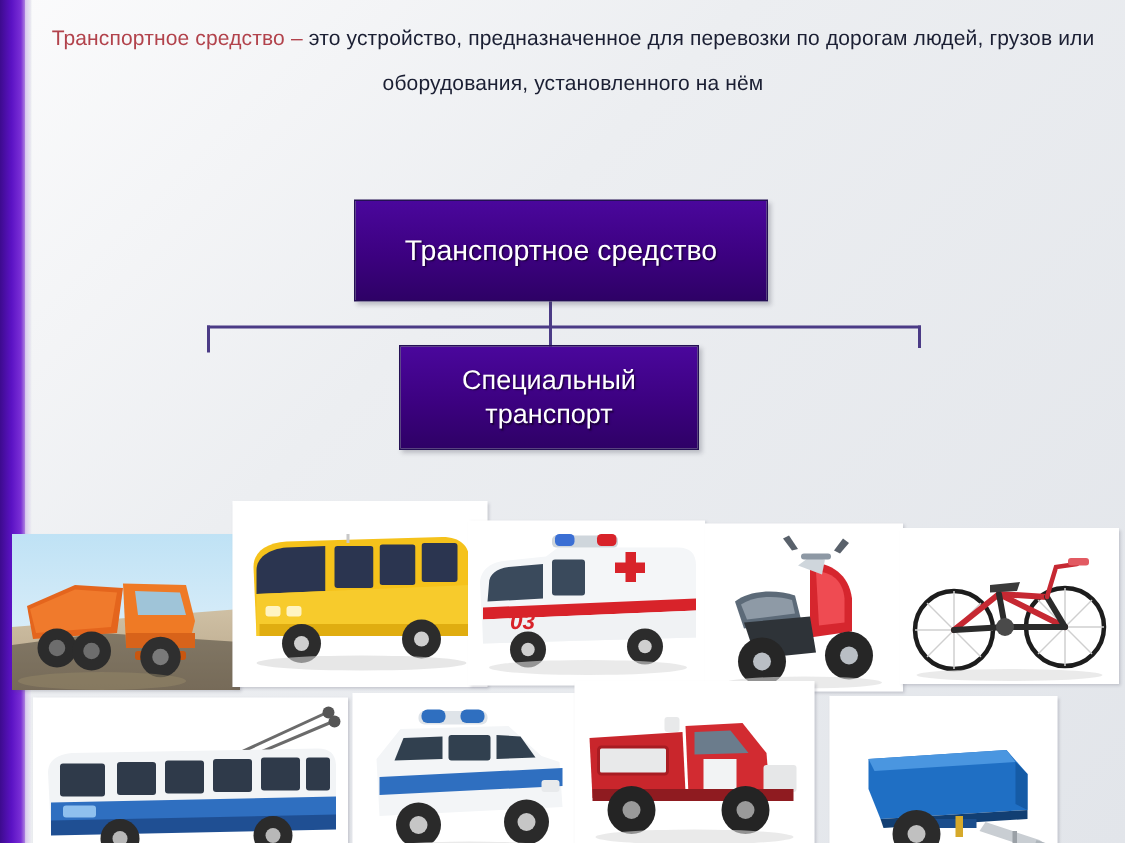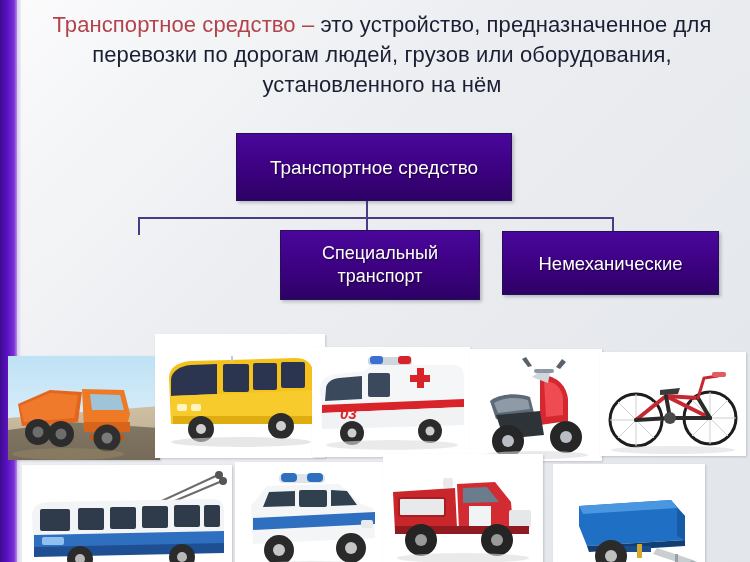--- a/index.html
+++ b/index.html
@@ -41,21 +41,21 @@
     background: linear-gradient(90deg, #d9c9ee 0%, #eceef1 100%);
   }
 
   
   .heading {
     position: absolute;
     left: 26px;
     top: 10px;
     width: 712px;
     text-align: center;
-    font-size: 22px;
+    font-size: 14px;
     line-height: 30px;
     color: #1b1f33;
     letter-spacing: 0.1px;
   }
   .heading .term {
     color: #b2434c;
   }
   .heading .dash {
     color: #b2434c;
   }
@@ -81,21 +81,21 @@
     justify-content: center;
     text-align: center;
     font-size: 19px;
     line-height: 23px;
     text-shadow: 1px 1px 1px rgba(0,0,0,0.55);
     padding: 2px 6px;
   }
 
   #node-root  { left: 236px; top: 133px; width: 276px; height: 68px; }
   #node-mech  { left: 29px;  top: 234px; width: 221px; height: 61px; }
-  #node-spec  { left: 280px; top: 230px; width: 200px; height: 70px; font-size: 18px; }
+  #node-spec  { left: 266px; top: 230px; width: 200px; height: 70px; font-size: 18px; }
   #node-nonmech { left: 502px; top: 231px; width: 217px; height: 64px; font-size: 18.5px; }
 
   .conn {
     position: absolute;
     background: #4b3b86;
   }
   
   #conn-stem      { left: 366px; top: 201px; width: 2px;  height: 17px; }
   
   #conn-bus       { left: 138px; top: 217px; width: 476px; height: 2px; }
@@ -145,21 +145,20 @@
     <div class="conn" id="conn-bus"></div>
     <div class="conn" id="conn-drop-left"></div>
     <div class="conn" id="conn-drop-mid"></div>
     <div class="conn" id="conn-drop-right"></div>
 
     <div class="node" id="node-root">Транспортное средство</div>
 
 
     <div class="node" id="node-spec">Специальный транспорт</div>
 
-    <div class="node" id="node-nonmech">Немеханические</div>
   </div>
 
   <div class="photo" id="ph-truck">
     <svg viewBox="0 0 152 104" preserveAspectRatio="none">
       <defs>
         <linearGradient id="skyg" x1="0" y1="0" x2="0" y2="1">
           <stop offset="0" stop-color="#bfe2f5"></stop>
             <stop offset="1" stop-color="#e7f3fb"></stop>
         </linearGradient>
         <linearGradient id="sandg" x1="0" y1="0" x2="0" y2="1">

